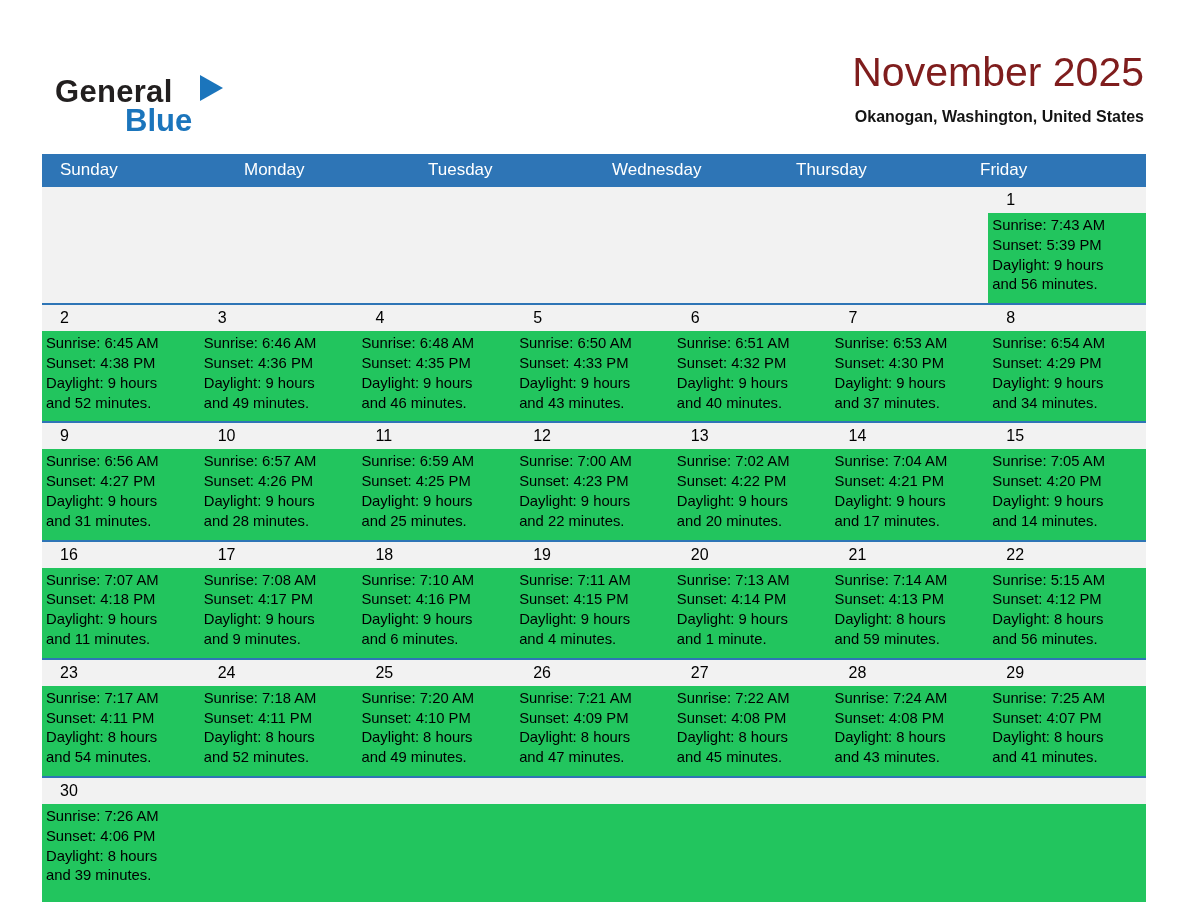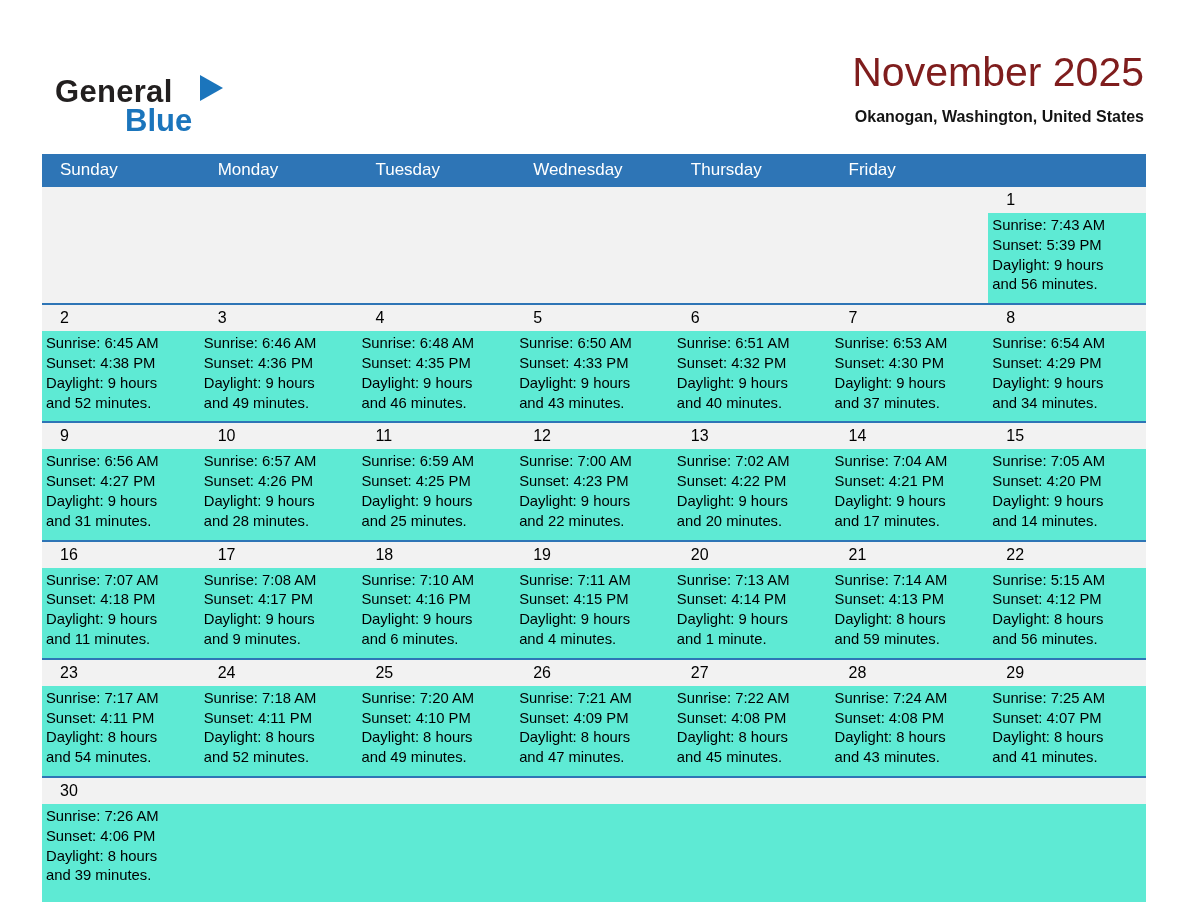--- a/index.html
+++ b/index.html
@@ -43,38 +43,38 @@
     font-size: 31px; font-weight: 700; color: var(--logo-blue);
     margin-left: 70px; margin-top: -7px;
   }
   .titles { text-align: right; }
   .month-title { font-size: 41px; font-weight: 400; color: #7f1d1d; margin: 0; line-height: 1.12; }
   .location { font-size: 16px; font-weight: 700; color: #141414; margin: 12px 0 0 0; }
 
   
   .calendar { margin: 15px 42px 0 42px; }
   .weekday-header {
-    display: grid; grid-template-columns: repeat(7, 1fr);
+    display: grid; grid-template-columns: repeat(6, 1fr);
     background: var(--header-blue); height: 31px;
   }
   .weekday-cell {
     color: #ffffff; font-size: 17px; font-weight: 400;
     line-height: 31px; padding-left: 18px;
     overflow: hidden; white-space: nowrap;
   }
   .week-row {
     display: grid; grid-template-columns: repeat(7, 1fr);
     border-top: 2px solid var(--header-blue);
     min-height: 109px;
   }
   .week-row:last-child { min-height: 126px; }
   .day-cell { display: flex; flex-direction: column; }
   .num-strip { flex: 0 0 26px; height: 26px; background: var(--stripe-gray); }
   .day-num { font-size: 16px; line-height: 26px; padding-left: 18px; color: #000; }
-  .cell-body { flex: 1; background: #5eead4; padding: 3px 4px 8px 4px; }
+  .cell-body { flex: 1; background: #22c55e; padding: 3px 4px 8px 4px; }
   .empty-lead .cell-body { background: var(--stripe-gray); }
   .cell-line {
     font-size: 14.8px; line-height: 19.8px; color: #000;
     white-space: nowrap; overflow: hidden;
   }
 </style>
 </head>
 <body>
 
 <div class="page">

